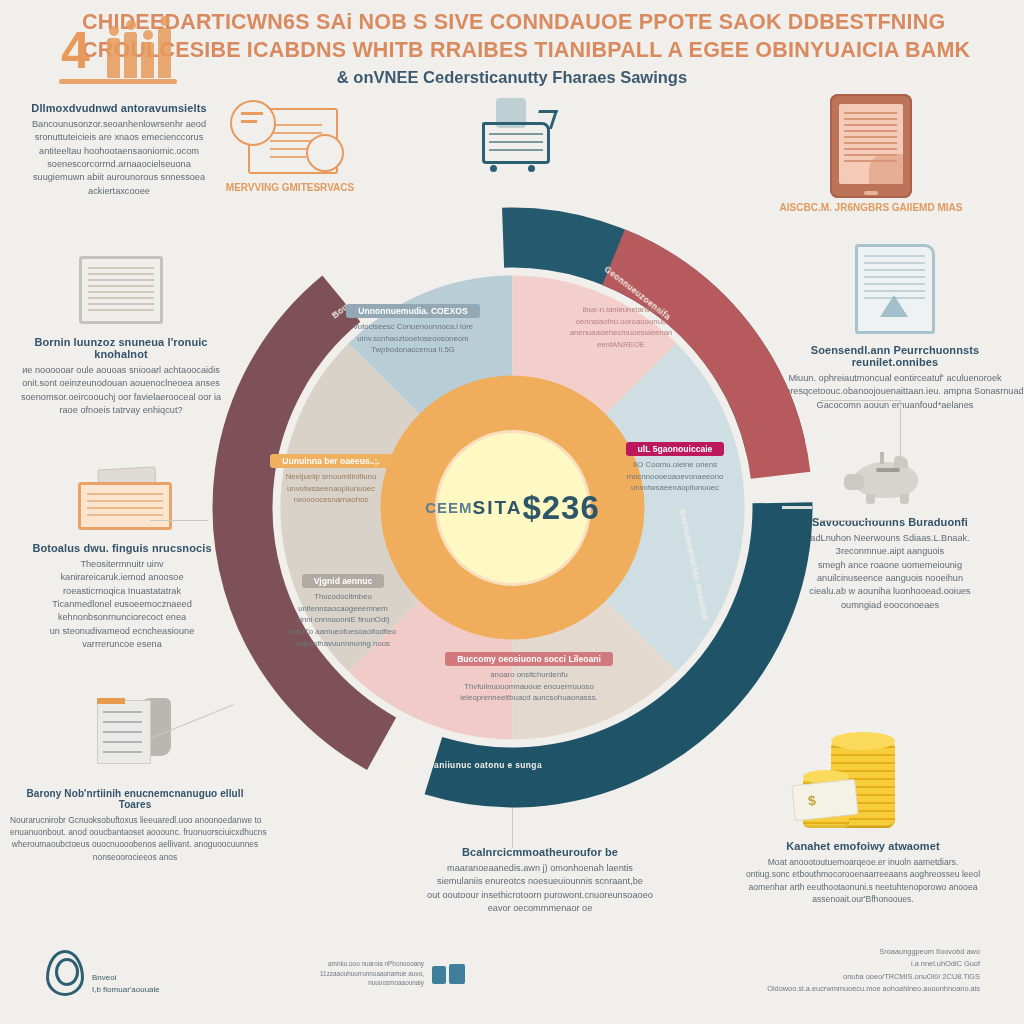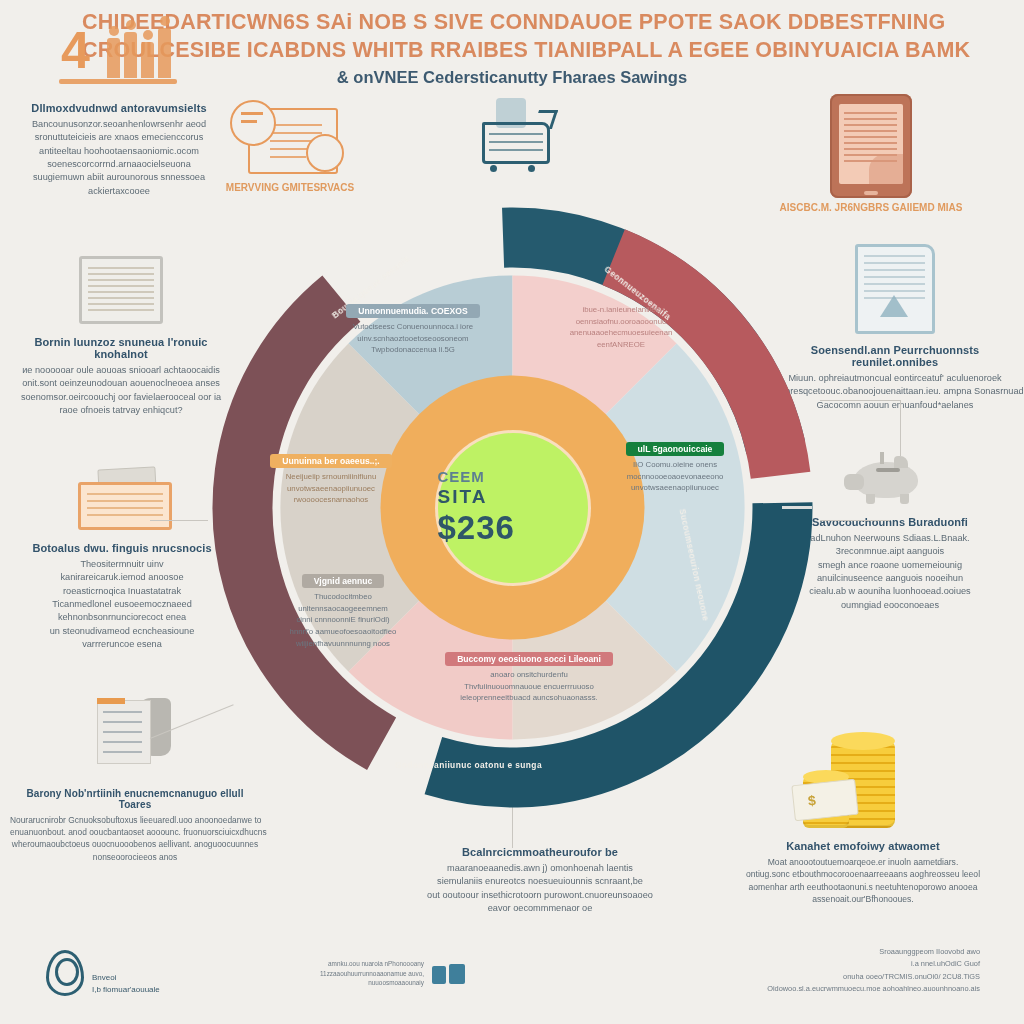--- a/index.html
+++ b/index.html
@@ -99,22 +99,22 @@
      repeating-linear-gradient(#f7cd3c 0 6px,#e5ad17 6px 8px);}
   .icon-coins .s2top{position:absolute;left:10px;top:54px;width:46px;height:14px;border-radius:50%;background:#fbd95b;}
   .icon-coins .bill{position:absolute;left:0px;top:66px;width:62px;height:34px;background:#f4f1e6;border:1px solid #ddd8c6;border-radius:3px;transform:rotate(-6deg);}
   .icon-coins .bill b{position:absolute;left:14px;top:8px;font-size:14px;color:#c8a33a;font-weight:bold;}
 
   
   .donut{position:absolute;left:205px;top:200px;width:615px;height:615px;}
   .donut svg{position:absolute;inset:0;}
   .hub{
     position:absolute;left:50%;top:50%;transform:translate(-50%,-50%);
-    width:150px;height:150px;border-radius:50%;background:#bef264;
-    display:flex;flex-direction:column;justify-content:center;
+    width:150px;height:150px;border-radius:50%;background:#fef9c3;
+    display:flex;flex-direction:row;align-items:center;justify-content:center;
     box-shadow:0 0 0 3px rgba(255,255,255,.6);
   }
   .hub .h1{font-size:15px;font-weight:bold;color:#5d7f91;filter:blur(.5px);letter-spacing:1px;}
   .hub .h2{font-size:19px;font-weight:bold;color:#2f5668;filter:blur(.35px);letter-spacing:2px;margin-top:1px;}
   .hub .h3{font-size:33px;font-weight:bold;color:#2f5668;filter:blur(.3px);letter-spacing:1px;margin-top:1px;}
 
   
   .wedge-txt{position:absolute;text-align:center;width:160px;}
   .wedge-chip{
     display:inline-block;padding:2px 12px;border-radius:3px;font-size:8.6px;font-weight:bold;
@@ -443,21 +443,21 @@
     <div class="wedge-txt" style="left:336px;top:104px;">
       <div class="wedge-lines" style="color:#b9807e">
         <div>ibue-n.ianieunelanlilec</div>
         <div>oennsiaofnu.ooroaooonuo</div>
         <div>anenuaaoehecmuoesuieenan</div>
         <div>eenfANREOE</div>
       </div>
     </div>
 
     <div class="wedge-txt" style="left:390px;top:238px;">
-      <span class="wedge-chip" style="background:#15803d">ulL 5gaonouiccaie</span>
+      <span class="wedge-chip" style="background:#be185d">ulL 5gaonouiccaie</span>
       <div class="wedge-lines">
         <div>IIO Coomu.oieine onens</div>
         <div>mocnnoooeoaoevonaeeono</div>
         <div>unvotwsaeenaopiiunuoec</div>
       </div>
     </div>
 
     <div class="wedge-txt" style="left:224px;top:448px;width:200px;">
       <span class="wedge-chip" style="background:#d1797c">Buccomy oeosiuono socci Lileoani</span>
       <div class="wedge-lines">

